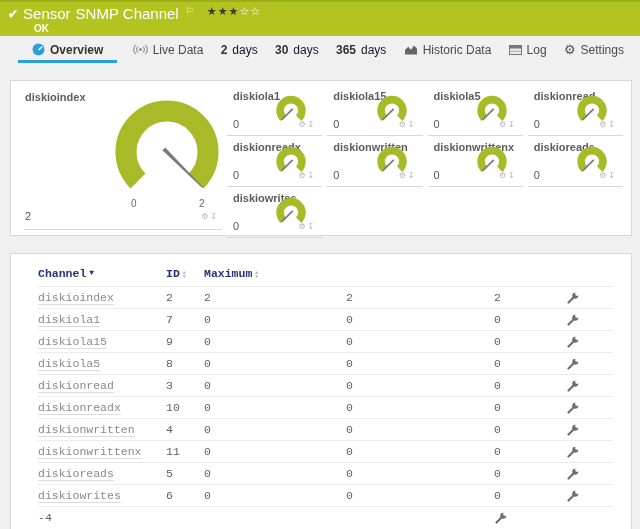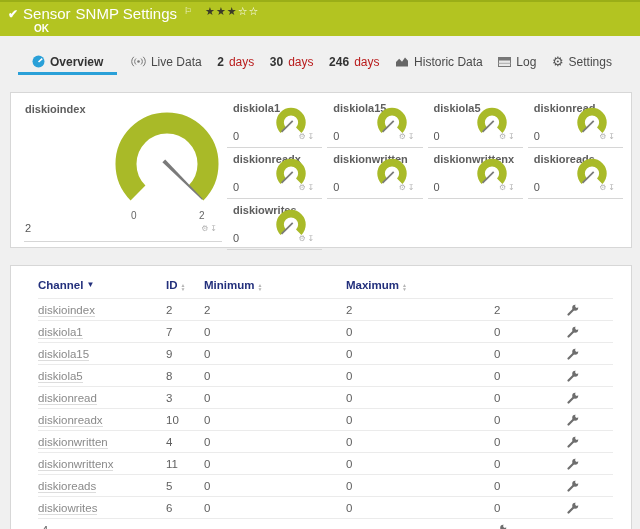--- a/index.html
+++ b/index.html
@@ -14,26 +14,26 @@
   .hdr-type  { font-size:15px; }
   .hdr-title { font-size:15px; }
   .hdr-flag  { font-size:9px; vertical-align:top; margin:-6px 2px 0 2px; opacity:.9; }
   .stars { font-size:11px; letter-spacing:1px; margin-left:6px; margin-top:-4px; }
   .stars .f { color:#3c3c28; }
   .stars .e { color:#fff; }
   .hdr-status { font-size:10px; font-weight:bold; margin:1px 0 0 26px; }
 
   
   .tabbar { display:flex; align-items:stretch; justify-content:space-between;
-            padding:0 26px 0 18px; height:27px;margin-top:12px; }
+            padding:0 14px 0 18px; height:27px; }
   .tab { display:flex; align-items:center; gap:5px; font-size:12px; color:#4a4a4a;
          padding:4px 2px 4px 2px; cursor:pointer; white-space:nowrap; }
   .tab.active { border-bottom:3px solid #2aa0d8; padding:4px 14px 1px 14px; font-weight:bold; color:#333; }
   .tab .num { font-weight:bold; color:#333; }
-  .tab .dim { color:#b91c1c; }
+  .tab .dim { color:#0f172a; }
   .gear-glyph { font-size:13px; color:#555; line-height:1; }
 
   
   .panel { background:#fff; border:1px solid #d7d7d7; margin:17px 8px 0 10px; }
   .gauge-panel { height:156px; display:flex; padding-top:5px; margin-bottom:15px; }
 
   
   .bigcell { position:relative; width:216px; flex:none; }
   .bigcell .glabel { position:absolute; top:5px; left:14px; }
   .big-svg { position:absolute; left:96px; top:14px; }
@@ -54,41 +54,41 @@
   .gcell .gvalue { position:absolute; left:6px; top:32px; }
   .gicons { font-size:8px; color:#b3b3b3; letter-spacing:2px; }
   .gcell .gicons { position:absolute; right:6px; top:34px; }
   .gauge-arc { stroke:#a9ba28; fill:none; }
   .gneedle { stroke:#7a7a7a; }
 
   
   .table-panel { height:300px; padding-top:13px; }
   .thead, .trow { display:grid;
     grid-template-columns:128px 38px 142px 148px 72px 1fr;
-    margin:0 18px 0 27px; align-items:center; }
+    margin:0 18px 0 27px; align-items:center;font-family:Liberation Mono, monospace; }
   .thead { font-size:11.5px; font-weight:bold; color:#23307c; align-items:start;
            padding-bottom:6px; }
   .hcell { display:flex; gap:3px; line-height:13px; }
   .hcell .lastw { width:52px; text-align:center; }
   .sorter { display:inline-flex; flex-direction:column; font-size:5px; color:#b5b5b5;
             line-height:4px; justify-content:center; padding-top:2px; }
   .sorted-arrow { font-size:8px; color:#23307c; line-height:12px; }
   .trow { height:22px; border-top:1px solid #ebebeb; font-size:11.5px; color:#5f5f5f; }
   .chname { color:#8a8a8a; border-bottom:1px solid #dcdcdc; cursor:pointer; }
   .td-gear { display:flex; }
   .td-gear svg { cursor:pointer; }
 </style>
 </head>
 <body>
 
 <div class="hdr">
   <div class="hdr-line1">
     <span class="hdr-check">✔</span>
     <span class="hdr-type">Sensor</span>
-    <span class="hdr-title">SNMP Settings</span>
+    <span class="hdr-title">SNMP Channel</span>
     <span class="hdr-flag">⚐</span>
     <span class="stars"><span class="f">★★★</span><span class="e">☆☆</span></span>
   </div>
   <div class="hdr-status">OK</div>
 </div>
 
 <div class="tabbar">
   <div class="tab active">
     <svg width="13" height="13">
       <circle cx="6.5" cy="6.5" r="6" fill="#2aa0d8"></circle>
@@ -108,21 +108,21 @@
   </div>
   <div class="tab">
     <span class="num">2</span>
     <span class="dim">days</span>
   </div>
   <div class="tab">
     <span class="num">30</span>
     <span class="dim">days</span>
   </div>
   <div class="tab">
-    <span class="num">246</span>
+    <span class="num">365</span>
     <span class="dim">days</span>
   </div>
   <div class="tab">
     <svg width="14" height="11">
       <path d="M1,10.5 L1,6 L4.2,2.8 L7,5.8 L10,1.5 L13,4.8 L13,10.5 Z" fill="#666"></path>
     </svg>
     <span>Historic Data</span>
   </div>
   <div class="tab">
     <svg width="13" height="10">
@@ -255,27 +255,20 @@
       <span class="sorted-arrow">▼</span>
     </div>
     <div class="hcell">
       <span>ID</span>
       <span class="sorter">
           <span>▲</span>
           <span>▼</span>
         </span>
     </div>
     <div class="hcell">
-      <span>Minimum</span>
-      <span class="sorter">
-          <span>▲</span>
-          <span>▼</span>
-        </span>
-    </div>
-    <div class="hcell">
       <span>Maximum</span>
       <span class="sorter">
           <span>▲</span>
           <span>▼</span>
         </span>
     </div>
     <div></div>
   </div>
 
   <div>

